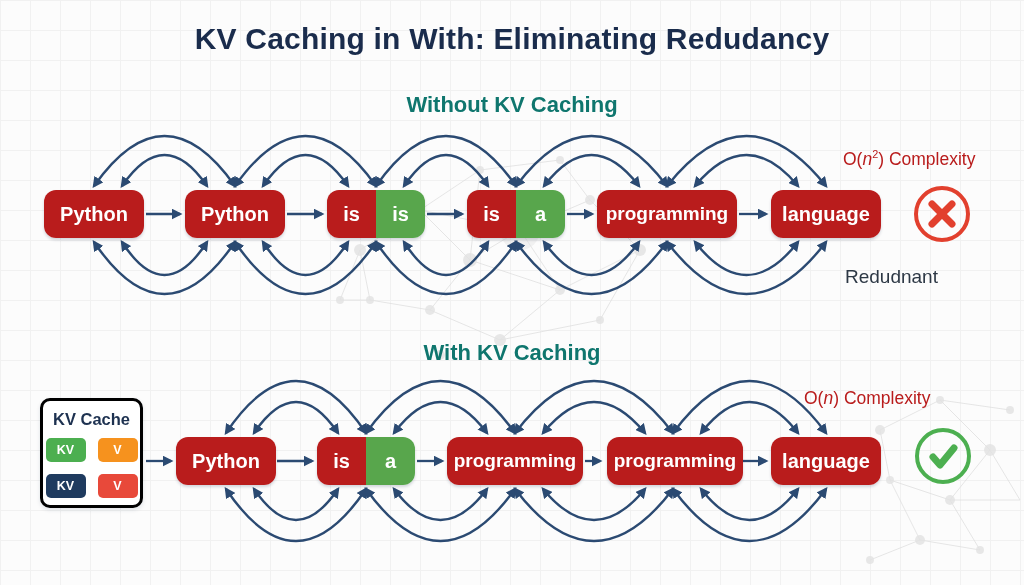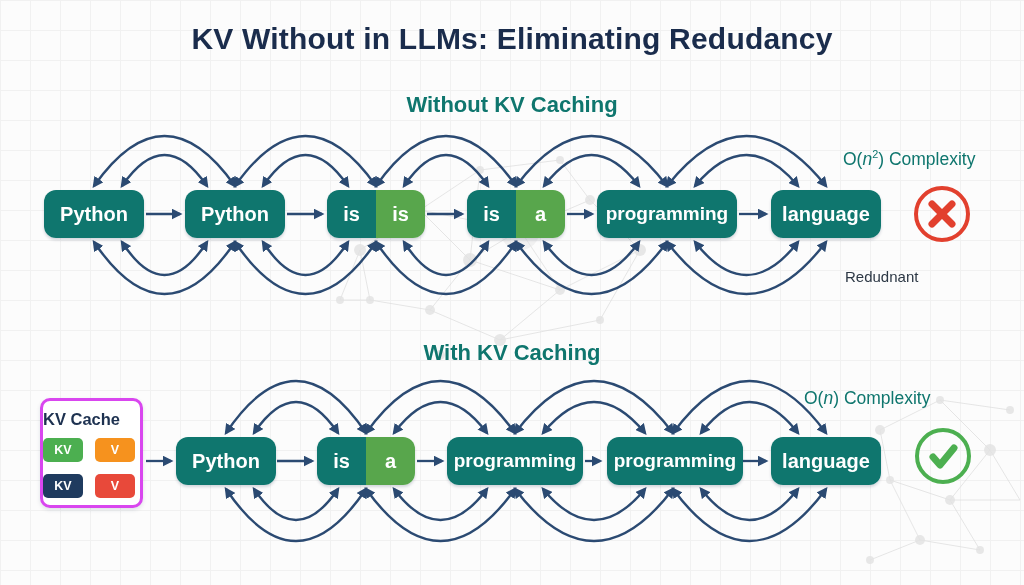--- a/index.html
+++ b/index.html
@@ -24,37 +24,37 @@
   #network-layer{z-index:0;}
   #arrow-layer{z-index:1;}
   .token{
     position:absolute;height:48px;display:flex;border-radius:12px;overflow:hidden;
     box-shadow:0 2px 3px rgba(20,40,70,.18);z-index:2;
   }
   .seg{
     flex:1;display:flex;align-items:center;justify-content:center;
     color:#fff;font-weight:bold;font-size:20px;white-space:nowrap;
   }
-  .seg.navy{background:#0f766e;}
+  .seg.navy{background:#b91c1c;}
   .seg.green{background:#58a64c;}
-  .small-label{font-size:17.5px;color:#0f766e;z-index:2;}
+  .small-label{font-size:17.5px;color:#b91c1c;z-index:2;}
   .small-label i{font-style:italic;}
   .small-label sup{font-size:0.62em;}
-  .note{font-size:15px;color:#2d3845;line-height:26px;z-index:2;}
+  .note{font-size:19px;color:#2d3845;line-height:26px;z-index:2;}
   .status-icon{
     width:56px;height:56px;border-radius:50%;box-sizing:border-box;z-index:2;
     display:flex;align-items:center;justify-content:center;background:transparent;
   }
   .status-icon.error{border:4px solid #e2402e;}
   .status-icon.success{border:4px solid #4caf50;}
   .kv-box{
     left:40px;top:398px;width:103px;height:110px;background:#fff;
-    border:3px solid #d946ef;border-radius:10px;box-sizing:border-box;z-index:2;
+    border:3px solid #000000;border-radius:10px;box-sizing:border-box;z-index:2;
     box-shadow:0 2px 4px rgba(20,40,70,.12);
-    display:flex;flex-direction:column;align-items:flex-start;
+    display:flex;flex-direction:column;align-items:center;
   }
   .kv-title{font-size:16.5px;font-weight:bold;color:#1d3150;margin-top:9px;}
   .kv-grid{
     display:grid;grid-template-columns:40px 40px;grid-gap:7px 8px;margin-top:9px;gap:12px;
   }
   .chip{
     height:24px;border-radius:5px;display:flex;align-items:center;justify-content:center;
     color:#fff;font-size:12.5px;font-weight:bold;
   }
   .chip.green{background:#4caf50;}
@@ -155,21 +155,21 @@
     <path d="M254,489 Q296,551 338,489" marker-start="url(#ah)" marker-end="url(#ah)"></path>
     <path d="M366,489 Q440.5,593 515,489" marker-start="url(#ah)" marker-end="url(#ah)"></path>
     <path d="M394,489 Q440.5,551 487,489" marker-start="url(#ah)" marker-end="url(#ah)"></path>
     <path d="M515,489 Q594,593 673,489" marker-start="url(#ah)" marker-end="url(#ah)"></path>
     <path d="M543,489 Q594,551 645,489" marker-start="url(#ah)" marker-end="url(#ah)"></path>
     <path d="M673,489 Q749.5,593 826,489" marker-start="url(#ah)" marker-end="url(#ah)"></path>
     <path d="M701,489 Q749.5,551 798,489" marker-start="url(#ah)" marker-end="url(#ah)"></path>
   </g>
 </svg>
 
-<div class="abs title">KV Without in LLMs: Eliminating Redudancy</div>
+<div class="abs title">KV Caching in With: Eliminating Redudancy</div>
 
 <div class="abs section-header" style="top:92px;">Without KV Caching</div>
 
 <div class="token" style="left:44px;top:190px;width:100px;">
   <span class="seg navy">Python</span>
 </div>
 <div class="token" style="left:185px;top:190px;width:100px;">
   <span class="seg navy">Python</span>
 </div>
 <div class="token" style="left:327px;top:190px;width:98px;">

